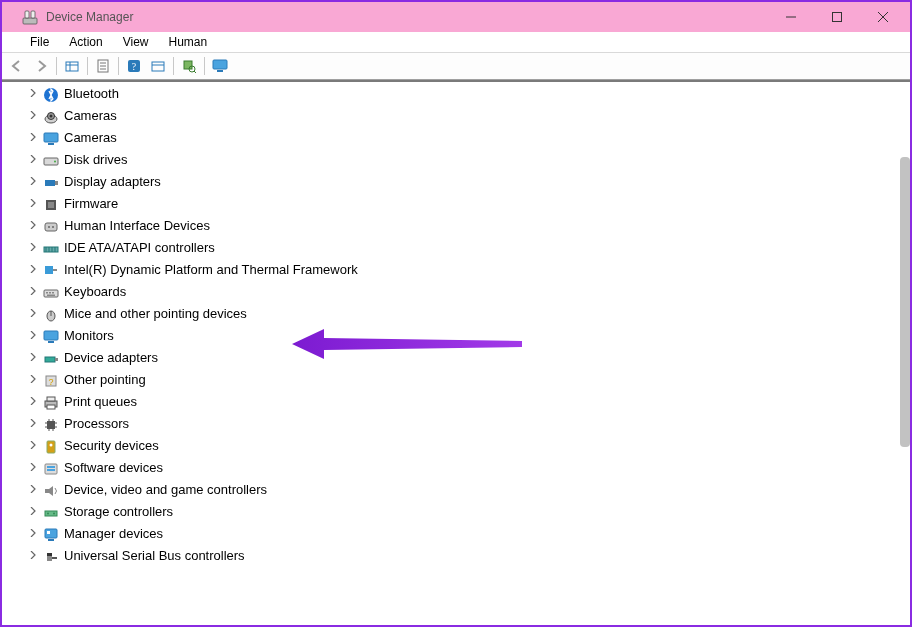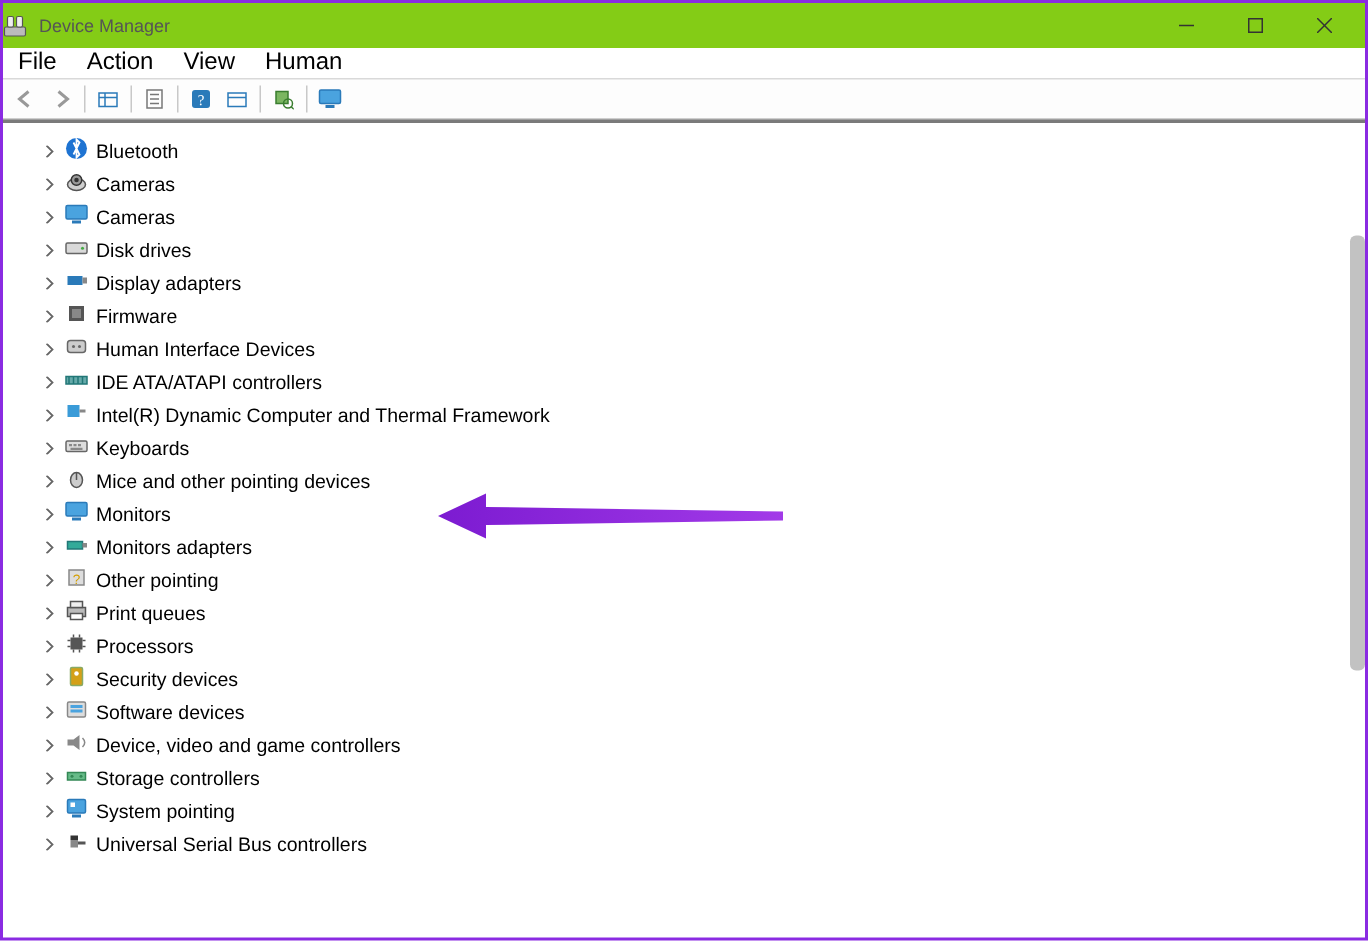--- a/index.html
+++ b/index.html
@@ -10,44 +10,44 @@
     width: 912px;
     height: 627px;
     overflow: hidden;
     border: 2px solid #8a2be2;
   }
   
   .titlebar {
     height: 30px;
     display: flex;
     align-items: center;
-    padding: 0 4px 0 0;
-    background: #84cc16;
+    padding: 0 4px 0 20px;
+    background: #f9a8d4;
     color: #555;
     font-size: 12px;
   }
   .titlebar .app-icon {
     width: 16px; height: 16px; margin-right: 8px;
     display: inline-flex; align-items: center; justify-content: center;
   }
   .titlebar .title { flex: 0 0 auto; }
   .titlebar .spacer { flex: 1; }
   .win-controls { display: flex; }
   .win-controls .wc {
     width: 46px; height: 30px;
     display: flex; align-items: center; justify-content: center;
     color: #555;
   }
   
   .menubar {
     height: 20px;
     display: flex;
     align-items: center;
-    padding: 0 0;
-    font-size: 16px;
+    padding: 0 18px;
+    font-size: 12px;
     color: #000;
   }
   .menubar .menu-item {
     padding: 2px 10px;
   }
   
   .toolbar {
     height: 28px;
     border-top: 1px solid #d9d9d9;
     border-bottom: 1px solid #a0a0a0;
@@ -73,21 +73,21 @@
     overflow: hidden;
     border-top: 2px solid #7a7a7a;
   }
   .tree {
     padding: 4px 0 4px 24px;
     height: 100%;
     overflow-y: auto;
   }
   .node {
     display: flex;
-    align-items: flex-end;
+    align-items: flex-start;
     height: 22px;
     font-size: 13px;
     color: #000;
   }
   .node .exp {
     width: 14px; height: 14px;
     display: flex; align-items: center; justify-content: center;
     color: #666;
     margin-right: 2px;
     font-size: 9px;
@@ -338,21 +338,21 @@
           <svg width="8" height="8" viewBox="0 0 8 8">
             <path d="M2 0 L6 4 L2 8" fill="none" stroke="#666" stroke-width="1.2"></path>
           </svg>
         </span>
         <span class="nicon">
           <svg width="16" height="16">
             <rect x="2" y="3" width="8" height="8" fill="#3a9bd8"></rect>
             <rect x="10" y="6" width="4" height="2" fill="#888"></rect>
           </svg>
         </span>
-        <span class="label">Intel(R) Dynamic Computer and Thermal Framework</span>
+        <span class="label">Intel(R) Dynamic Platform and Thermal Framework</span>
       </div>
       <div class="node">
         <span class="exp">
           <svg width="8" height="8" viewBox="0 0 8 8">
             <path d="M2 0 L6 4 L2 8" fill="none" stroke="#666" stroke-width="1.2"></path>
           </svg>
         </span>
         <span class="nicon">
           <svg width="16" height="16">
             <rect x="1" y="5" width="14" height="7" rx="1" fill="#ddd" stroke="#666"></rect>
@@ -397,21 +397,21 @@
           <svg width="8" height="8" viewBox="0 0 8 8">
             <path d="M2 0 L6 4 L2 8" fill="none" stroke="#666" stroke-width="1.2"></path>
           </svg>
         </span>
         <span class="nicon">
           <svg width="16" height="16">
             <rect x="2" y="6" width="10" height="5" fill="#3a9" stroke="#277"></rect>
             <rect x="12" y="7" width="3" height="3" fill="#888"></rect>
           </svg>
         </span>
-        <span class="label">Monitors adapters</span>
+        <span class="label">Device adapters</span>
       </div>
       <div class="node">
         <span class="exp">
           <svg width="8" height="8" viewBox="0 0 8 8">
             <path d="M2 0 L6 4 L2 8" fill="none" stroke="#666" stroke-width="1.2"></path>
           </svg>
         </span>
         <span class="nicon">
           <svg width="16" height="16">
             <rect x="3" y="3" width="10" height="10" fill="#ddd" stroke="#888"></rect>
@@ -520,21 +520,21 @@
             <path d="M2 0 L6 4 L2 8" fill="none" stroke="#666" stroke-width="1.2"></path>
           </svg>
         </span>
         <span class="nicon">
           <svg width="16" height="16">
             <rect x="2" y="2" width="12" height="9" rx="1" fill="#4aa3df" stroke="#2a7ab9"></rect>
             <rect x="4" y="4" width="3" height="3" fill="#fff"></rect>
             <rect x="5" y="12" width="6" height="2" fill="#2a7ab9"></rect>
           </svg>
         </span>
-        <span class="label">System pointing</span>
+        <span class="label">Manager devices</span>
       </div>
       <div class="node">
         <span class="exp">
           <svg width="8" height="8" viewBox="0 0 8 8">
             <path d="M2 0 L6 4 L2 8" fill="none" stroke="#666" stroke-width="1.2"></path>
           </svg>
         </span>
         <span class="nicon">
           <svg width="16" height="16">
             <rect x="4" y="4" width="5" height="3" fill="#333"></rect>

